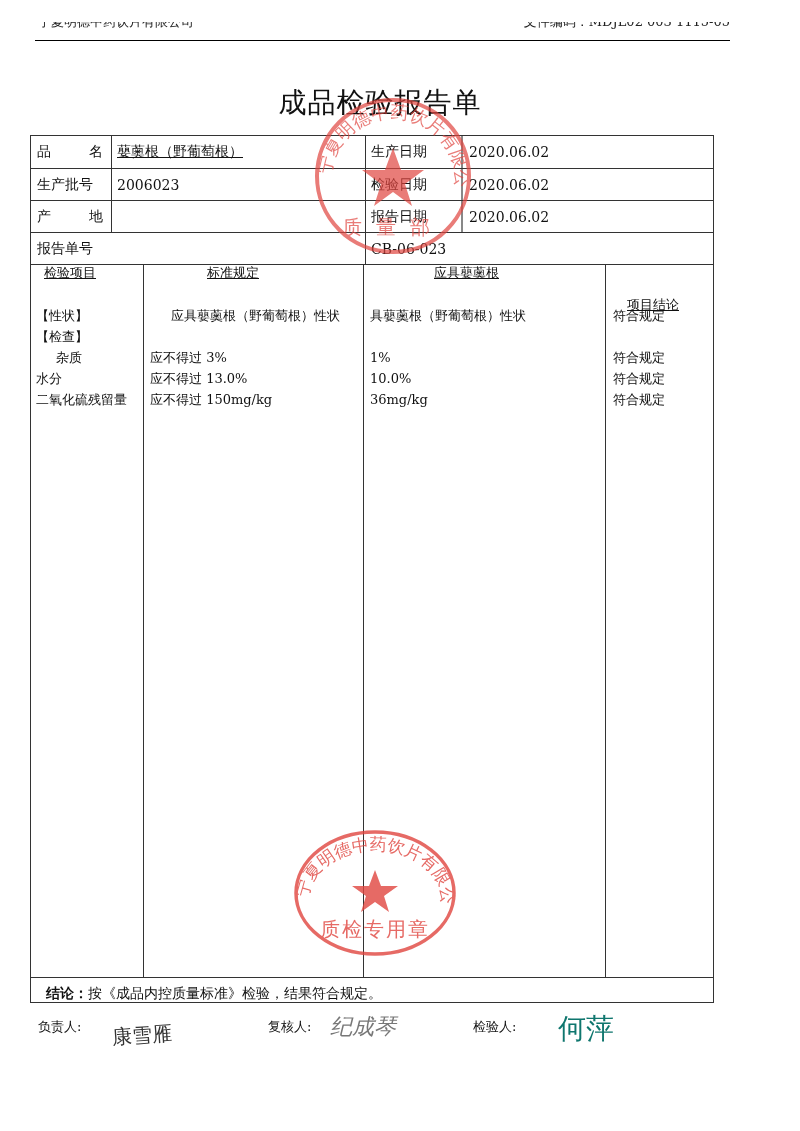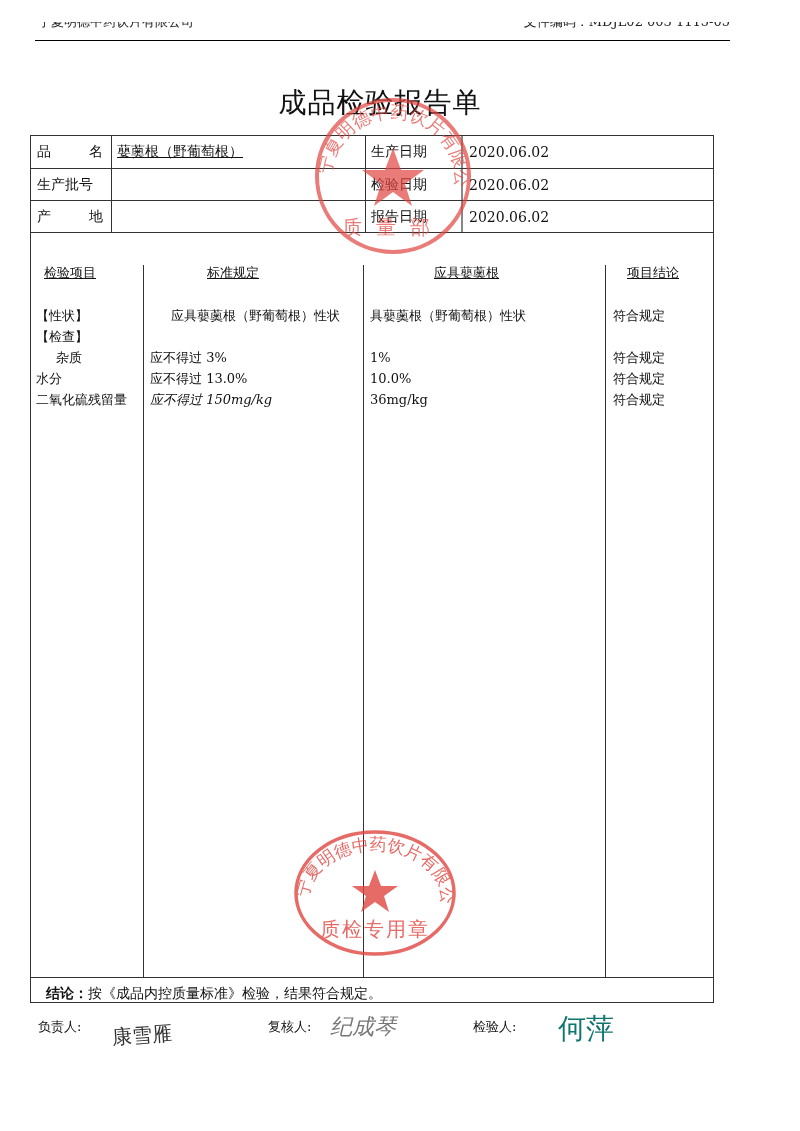--- a/index.html
+++ b/index.html
@@ -54,52 +54,58 @@
     <div class="cell" style="left:80px;width:254px;text-decoration:underline;">蘡薁根（野葡萄根）</div>
     <div class="vl" style="left:334px;"></div>
     <div class="cell" style="left:334px;width:96px;">生产日期</div>
     <div class="vl grey" style="left:430px;"></div>
     <div class="cell" style="left:432px;width:250px;">2020.06.02</div>
   </div>
 
   <div class="row" style="top:33px;height:32px;">
     <div class="cell" style="left:0;width:80px;">生产批号</div>
     <div class="vl" style="left:80px;"></div>
+    <div class="cell" style="left:80px;width:254px;">2006023</div>
     <div class="vl" style="left:334px;"></div>
     <div class="cell" style="left:334px;width:96px;">检验日期</div>
     <div class="vl grey" style="left:430px;"></div>
     <div class="cell" style="left:432px;width:250px;">2020.06.02</div>
   </div>
 
   <div class="row" style="top:65px;height:32px;">
     <div class="cell label-spread" style="left:0;width:80px;">
       <span>产</span>
         <span>地</span>
     </div>
     <div class="vl" style="left:80px;"></div>
     <div class="vl" style="left:334px;"></div>
     <div class="cell" style="left:334px;width:116px;">报告日期</div>
     <div class="vl grey" style="left:430px;"></div>
     <div class="cell" style="left:432px;width:250px;">2020.06.02</div>
   </div>
 
+  <div class="row" style="top:97px;height:32px;">
+    <div class="cell" style="left:0;width:334px;">报告单号</div>
+    <div class="vl" style="left:334px;"></div>
+    <div class="cell" style="left:334px;width:348px;">CB-06-023</div>
+  </div>
 
   <div class="row" style="top:129px;height:713px;">
     <div class="vl" style="left:112px;"></div>
     <div class="vl" style="left:332px;"></div>
     <div class="vl" style="left:574px;"></div>
   </div>
 
   <div class="row" style="top:842px;height:24px;border-bottom:none;"></div>
 </div>
 
 <div class="colhdr" style="left:44px;">检验项目</div>
 <div class="colhdr" style="left:207px;">标准规定</div>
 <div class="colhdr" style="left:434px;">应具蘡薁根</div>
-<div class="colhdr" style="left:627px;">项目结论</div>
+<div class="colhdr" style="left:627px;margin-top:32px;">项目结论</div>
 
 <div>
   <div>
     <div class="line" style="left:36px;top:305px;">【性状】</div>
     <div class="line" style="left:150px;top:305px;margin-left:21px;">应具蘡薁根（野葡萄根）性状</div>
     <div class="line" style="left:370px;top:305px;">具蘡薁根（野葡萄根）性状</div>
     <div class="line" style="left:613px;top:305px;">符合规定</div>
   </div>
   <div>
     <div class="line" style="left:36px;top:326px;">【检查】</div>
@@ -111,21 +117,21 @@
     <div class="line" style="left:613px;top:347px;">符合规定</div>
   </div>
   <div>
     <div class="line" style="left:36px;top:368px;">水分</div>
     <div class="line" style="left:150px;top:368px;">应不得过 13.0%</div>
     <div class="line" style="left:370px;top:368px;">10.0%</div>
     <div class="line" style="left:613px;top:368px;">符合规定</div>
   </div>
   <div>
     <div class="line" style="left:36px;top:389px;">二氧化硫残留量</div>
-    <div class="line" style="left:150px;top:389px;font-style:italic;">应不得过 150mg/kg</div>
+    <div class="line" style="left:150px;top:389px;">应不得过 150mg/kg</div>
     <div class="line" style="left:370px;top:389px;">36mg/kg</div>
     <div class="line" style="left:613px;top:389px;">符合规定</div>
   </div>
 </div>
 
 <div class="concl">
   <b>结论：</b><span>按《成品内控质量标准》检验，结果符合规定。</span>
 </div>
 
 <div class="sig" style="left:38px;">负责人:</div>

